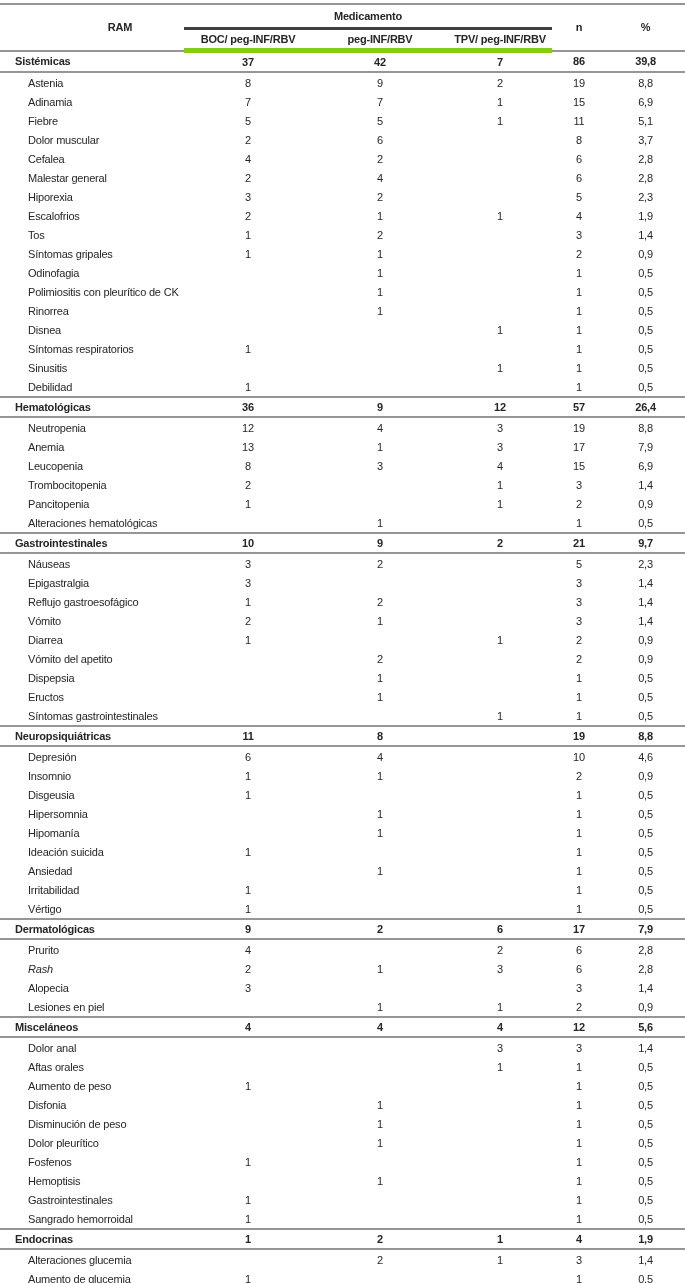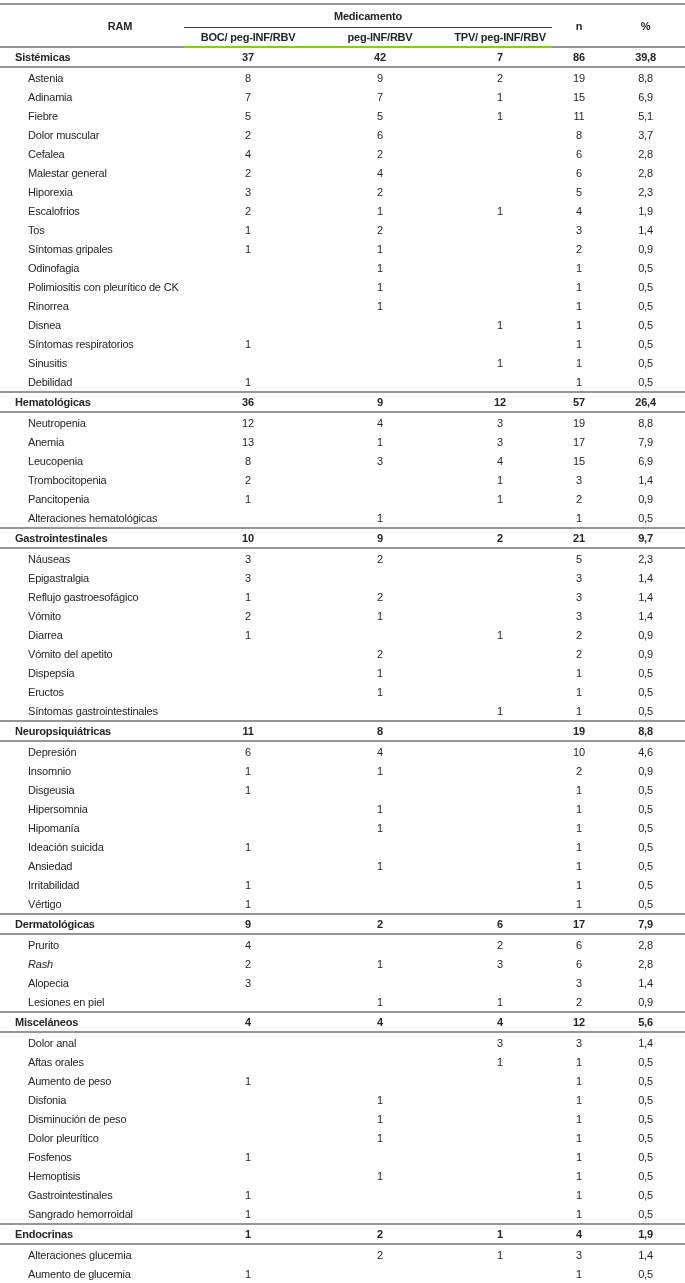--- a/index.html
+++ b/index.html
@@ -34,27 +34,27 @@
   th {
     font-weight: bold;
     text-align: center;
     vertical-align: middle;
     letter-spacing: -0.2px;
     padding: 0;
   }
   thead tr.top-row th { height: 22px; }
   thead tr.sub-row th {
     height: 18px;
-    border-bottom: 2px solid #84cc16;
+    border-bottom: 5px solid #84cc16;
   }
   th.ram-head {
     padding-left: 56px;
   }
   th.med-head {
-    border-bottom: 1px solid #404040;
+    border-bottom: 3px solid #404040;
   }
 
   td {
     padding: 0;
     vertical-align: middle;
     letter-spacing: -0.2px;
   }
   td.num { text-align: center; }
   td.label {
     text-align: left;

